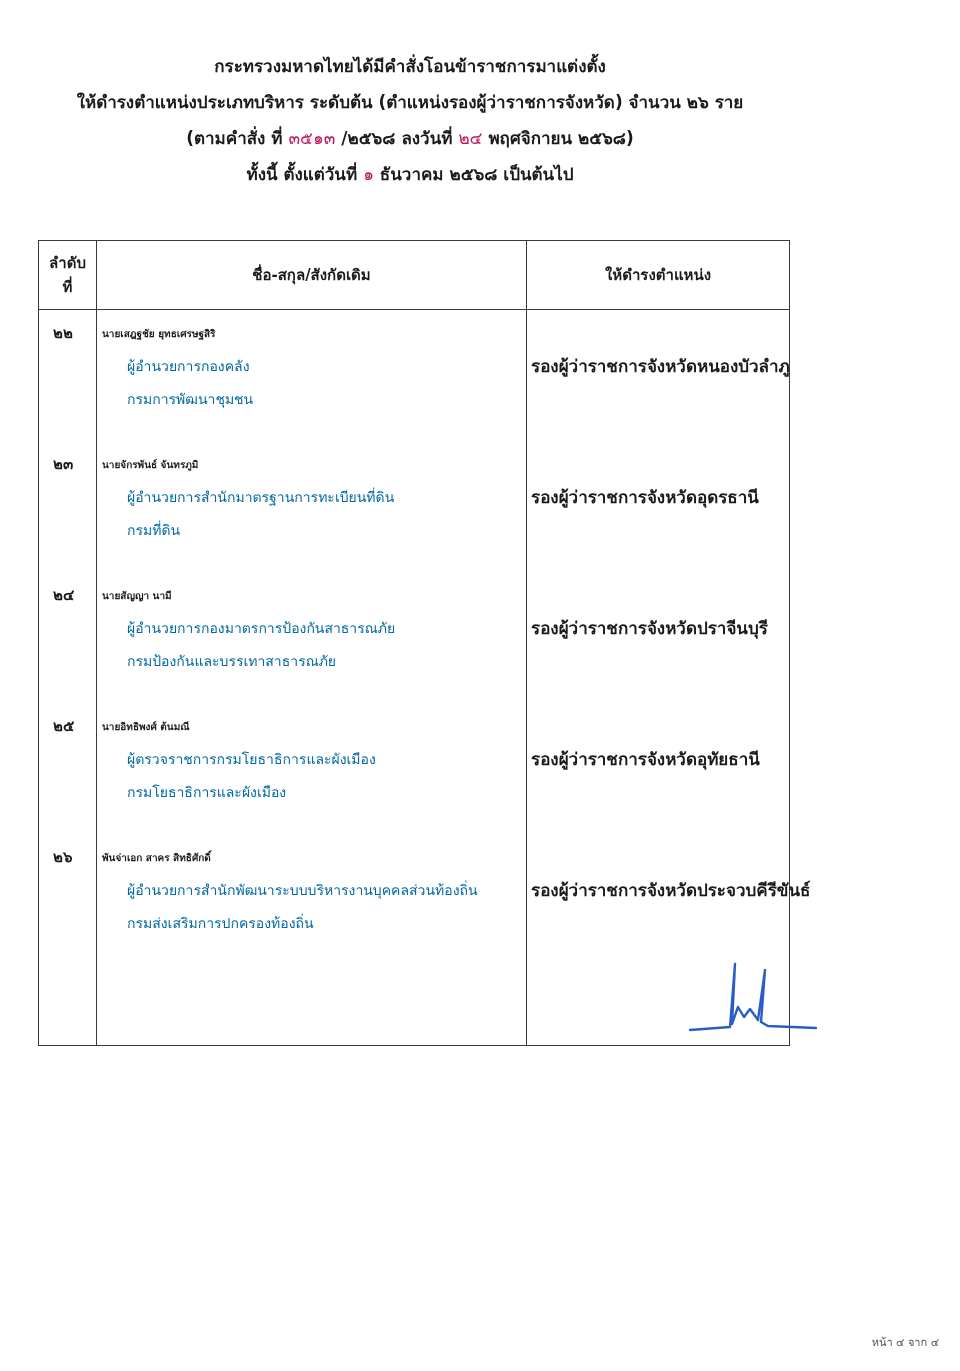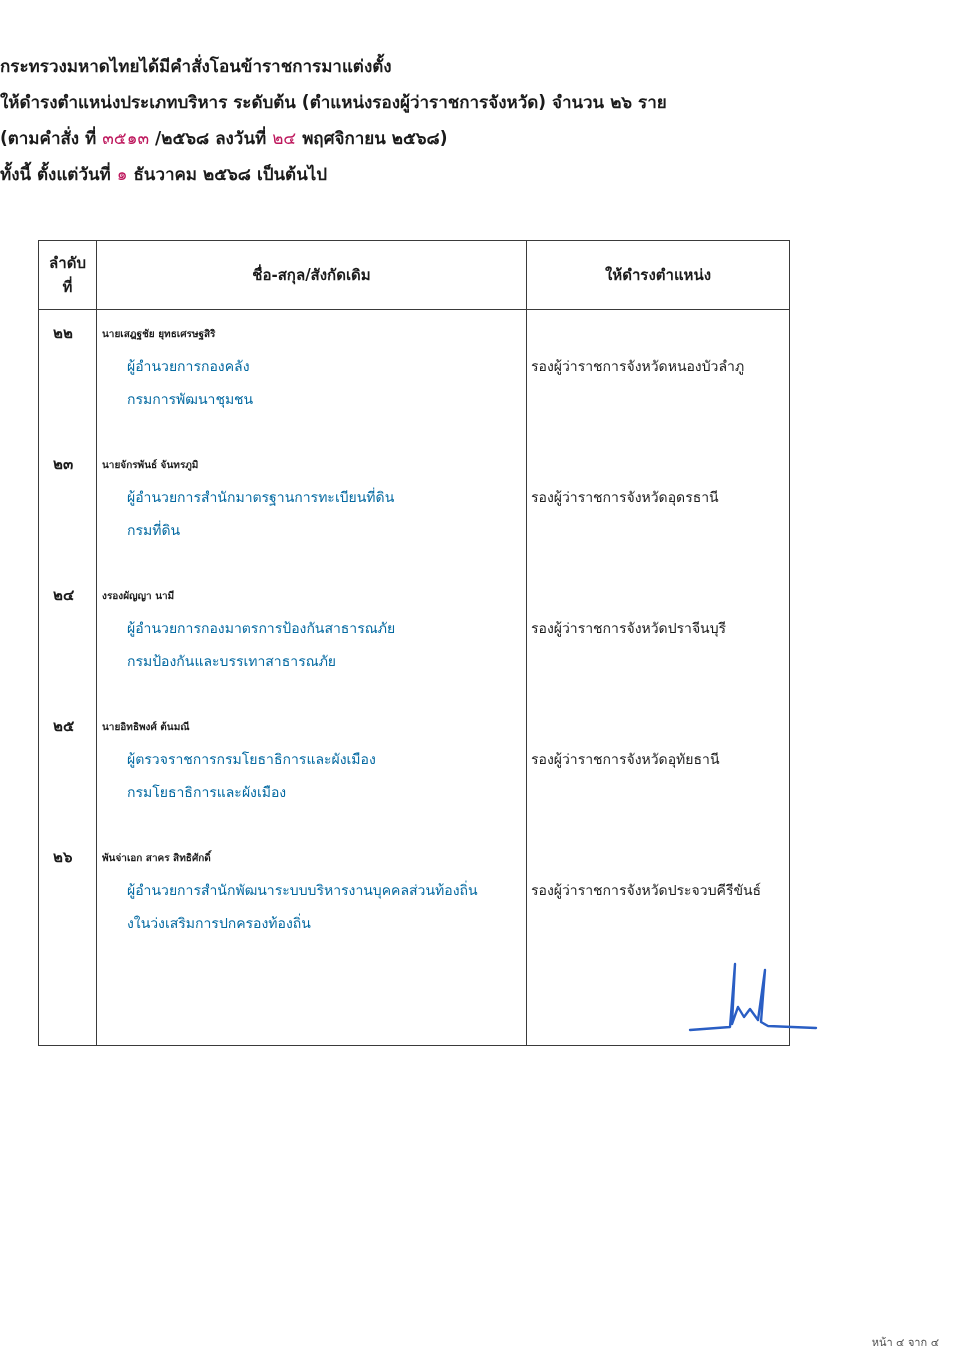--- a/index.html
+++ b/index.html
@@ -1,31 +1,31 @@
 <!DOCTYPE html>
 <html><head>
   <meta charset="utf-8">
   <style>
     html, body { margin:0; padding:0; background:#ffffff; }
     body { width:960px; height:1371px; position:relative; overflow:hidden;
       font-family:"DejaVu Sans", sans-serif; color:#1a1a1a; }
-    .header { position:absolute; left:0; top:48px; width:820px; }
+    .header { position:absolute; left:0; top:48px; width:820px; text-align:center; }
     .hline { font-size:17px; font-weight:bold; line-height:36px; height:36px; white-space:nowrap; }
     .hand { color:#be185d; font-weight:normal; }
     table.main { position:absolute; left:38px; top:240px; width:752px; border-collapse:collapse; table-layout:fixed; }
     table.main th, table.main td { border:1.5px solid #3a3a3a; vertical-align:top; padding:0; }
     table.main th { height:68px; font-weight:bold; font-size:15px; text-align:center; vertical-align:middle; }
     .col1 { width:58px; } .col2 { width:430px; } .col3 { width:auto; }
     .seqh { line-height:24px; }
     td.body { border-top:1.5px solid #3a3a3a; }
     .rowblock { height:131px; position:relative; }
     .num { font-size:15px; font-weight:bold; padding-left:14px; padding-top:7px; line-height:33px; }
     .name { font-size:10px; font-weight:bold; padding-left:5px; padding-top:7px; line-height:33px; white-space:nowrap; }
     .sub { font-size:14px; padding-left:30px; line-height:33px; white-space:nowrap; color:#0369a1; }
-    .pos { font-size:14px; font-weight:normal; padding-left:4px; padding-top:40px; line-height:33px; white-space:nowrap; }
+    .pos { font-size:17px; font-weight:bold; padding-left:4px; padding-top:40px; line-height:33px; white-space:nowrap; }
     .filler { height:80px; }
     .signature { position:absolute; left:688px; top:962px; width:130px; height:80px; }
     .footer { position:absolute; left:0; top:1333px; width:939px; text-align:right; font-size:11px; color:#555; }
   </style>
 </head>
 <body>
 
 <div class="header">
   <div class="hline">กระทรวงมหาดไทยได้มีคำสั่งโอนข้าราชการมาแต่งตั้ง</div>
   <div class="hline">ให้ดำรงตำแหน่งประเภทบริหาร ระดับต้น (ตำแหน่งรองผู้ว่าราชการจังหวัด) จำนวน ๒๖ ราย</div>
@@ -72,33 +72,33 @@
         <div class="name">นายเสฎฐชัย ยุทธเศรษฐสิริ</div>
         <div class="sub">ผู้อำนวยการกองคลัง</div>
         <div class="sub">กรมการพัฒนาชุมชน</div>
       </div>
       <div class="rowblock">
         <div class="name">นายจักรพันธ์ จันทรภูมิ</div>
         <div class="sub">ผู้อำนวยการสำนักมาตรฐานการทะเบียนที่ดิน</div>
         <div class="sub">กรมที่ดิน</div>
       </div>
       <div class="rowblock">
-        <div class="name">งรองผัญญา นามี</div>
+        <div class="name">นายสัญญา นามี</div>
         <div class="sub">ผู้อำนวยการกองมาตรการป้องกันสาธารณภัย</div>
         <div class="sub">กรมป้องกันและบรรเทาสาธารณภัย</div>
       </div>
       <div class="rowblock">
         <div class="name">นายอิทธิพงศ์ ต้นมณี</div>
         <div class="sub">ผู้ตรวจราชการกรมโยธาธิการและผังเมือง</div>
         <div class="sub">กรมโยธาธิการและผังเมือง</div>
       </div>
       <div class="rowblock">
         <div class="name">พันจ่าเอก สาคร สิทธิศักดิ์</div>
         <div class="sub">ผู้อำนวยการสำนักพัฒนาระบบบริหารงานบุคคลส่วนท้องถิ่น</div>
-        <div class="sub">งในว่งเสริมการปกครองท้องถิ่น</div>
+        <div class="sub">กรมส่งเสริมการปกครองท้องถิ่น</div>
       </div>
       <div class="filler"></div>
     </td>
     <td class="body">
       <div class="rowblock">
             <div class="pos">รองผู้ว่าราชการจังหวัดหนองบัวลำภู</div>
           </div>
       <div class="rowblock">
             <div class="pos">รองผู้ว่าราชการจังหวัดอุดรธานี</div>
           </div>

